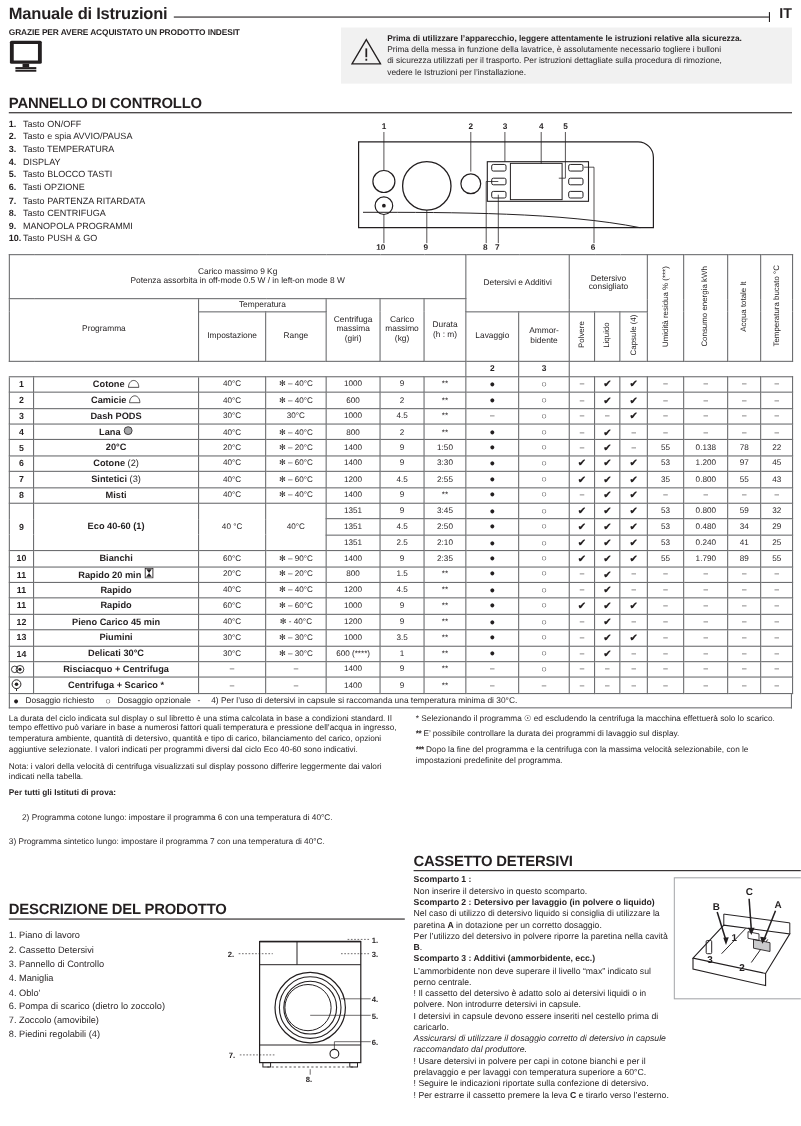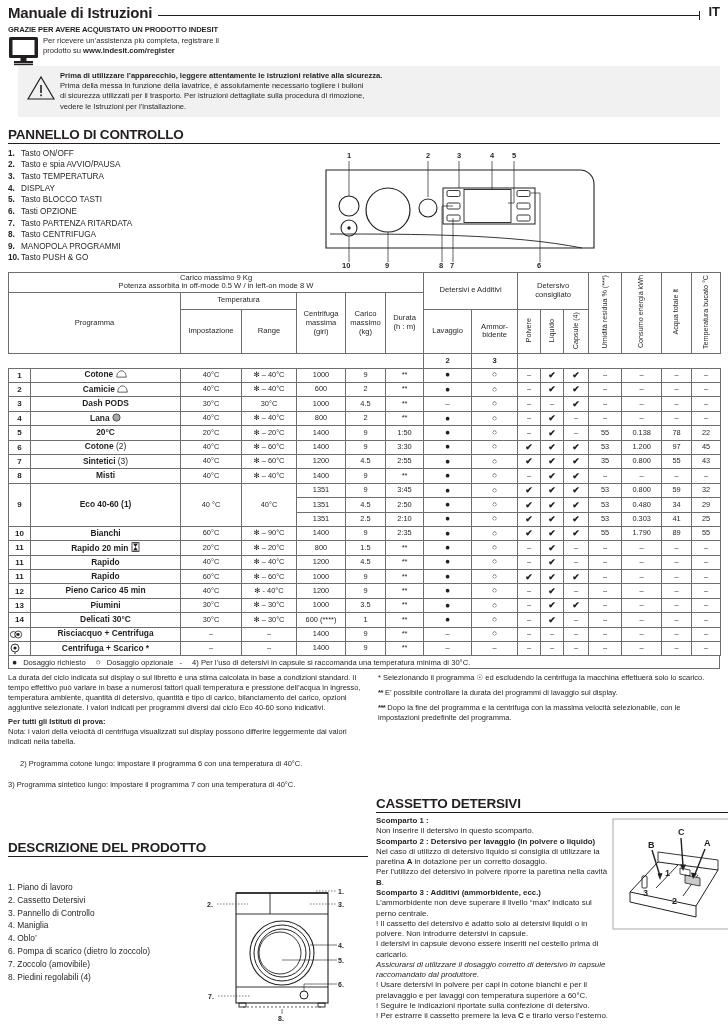--- a/index.html
+++ b/index.html
@@ -17,21 +17,21 @@
   
   .hdr { display: flex; align-items: flex-start; }
   .hdr-title {
     font-weight: bold; font-size: 15px;
     letter-spacing: -0.2px; white-space: nowrap; padding-right: 6px;
   }
   .hdr-rule { flex: 1; height: 1px; background: #231f20; margin-top: 11px; }
   .hdr-rule-tick { width:1px; height:9px; background:#231f20; margin-top:7px; }
   .hdr-lang { font-weight: bold; font-size: 13px; padding-left: 8px; }
 
-  .hdr-body { display: flex; margin-top: 4px; flex-direction: column; }
+  .hdr-body { display: flex; margin-top: 4px; }
   .promo { width: 292px; }
   .promo-title { font-weight: bold; font-size: 7.6px; letter-spacing:-0.1px; }
   .promo-row { display: flex; margin-top: 2px; }
   .monitor { width: 31px; height: 30px; flex: 0 0 31px; margin-right: 4px; }
   .promo-txt { font-size: 7.6px; line-height: 1.32; }
   .promo-txt b { font-weight: bold; }
 
   .warn {
     flex: 1; margin-left: 10px; background: #f1f1f1; display: flex;
     padding: 5px 6px 5px 4px; align-items: flex-start;
@@ -52,21 +52,21 @@
   .cp-list li { list-style: none; }
   .cp-list .n { font-weight: bold; display:inline-block; min-width: 13px; }
   .cp-img { flex: 1; padding-left: 4px; }
 
   
   table.prog { border-collapse: collapse; width: 712px; table-layout: fixed; font-size: 7.4px; }
   table.prog td, table.prog th {
     border: 0.8px solid #6d6e71; text-align: center; vertical-align: middle;
     padding: 0; line-height: 1.15;
   }
-  .topinfo { text-align: left; padding: 1px 3px !important; font-size: 7.6px; line-height:1.3; }
+  .topinfo { text-align: left; padding: 11px 3px !important; font-size: 7.6px; line-height:1.3; }
   .hcell { font-size: 7.6px; padding: 1px 1px !important; }
   .vert {
     writing-mode: vertical-rl; transform: rotate(180deg);
     white-space: nowrap; font-size: 7.2px; line-height: 1.15;
     margin: 0 auto; padding: 2px 0;
   }
   td.num { font-weight: bold; font-size: 8px; }
   td.pname { font-weight: bold; font-size: 8.4px; }
   td.pname .lite { font-weight: normal; }
   .row-h { height: 14.4px; }
@@ -86,21 +86,21 @@
   .notes-l { width: 370px; font-size: 7.5px; line-height: 1.3; padding-right: 8px; }
   .notes-r { flex: 1; font-size: 7.5px; line-height: 1.3; }
   .notes p { margin: 0 0 5px 0; }
   .notes b { font-weight: bold; }
   .ast { font-weight: bold; letter-spacing: -0.5px; }
 
   
   .bottom { display:flex; width: 712px; margin-top: 6px; }
   .bl { width: 370px; padding-right: 8px; }
   .br { flex: 1; }
-  .pd-wrap { display:flex; margin-top: 20px; }
+  .pd-wrap { display:flex; margin-top: 4px; }
   .pd-list { width: 190px; font-size: 8.4px; line-height: 1.52; }
   .pd-list li { list-style:none; }
   .pd-img { flex:1; }
 
   .cd-body { display:flex; margin-top: 3px; }
   .cd-txt { width: 232px; font-size: 7.9px; line-height: 1.3; }
   .cd-txt b { font-weight: bold; }
   .cd-txt i { font-style: italic; }
   .cd-img { flex:1; padding-left: 4px; padding-top: 2px; }
   svg { display:block; }
@@ -122,24 +122,20 @@
       <div class="promo-title">GRAZIE PER AVERE ACQUISTATO UN PRODOTTO INDESIT</div>
       <div class="promo-row">
         <div class="monitor">
           <svg width="31" height="30" viewBox="0 0 31 30">
             <rect x="1" y="1" width="29" height="21" rx="1.5" fill="#231f20"></rect>
             <rect x="4.5" y="4" width="22" height="15" fill="#ffffff"></rect>
             <rect x="12.5" y="22" width="6" height="3" fill="#231f20"></rect>
             <rect x="6" y="25" width="19" height="2" fill="#231f20"></rect>
             <rect x="6" y="27.6" width="19" height="1.6" fill="#231f20"></rect>
           </svg>
-        </div>
-        <div class="promo-txt">
-          <span>Per ricevere un’assistenza più completa, registrare il</span><br>
-          <span>prodotto su </span><b>www.indesit.com/register</b>
         </div>
       </div>
     </div>
 
     <div class="warn">
       <div class="warn-ico">
         <svg width="28" height="26" viewBox="0 0 28 26">
           <polygon points="14,2 27,24 1,24" fill="none" stroke="#231f20" stroke-width="1.2"></polygon>
           <rect x="13.2" y="10" width="1.6" height="8" fill="#231f20"></rect>
           <rect x="13.2" y="19.4" width="1.6" height="1.8" fill="#231f20"></rect>
@@ -494,21 +490,21 @@
         <tr class="row-h">
           <td>1351</td>
           <td>2.5</td>
           <td>2:10</td>
           <td><span class="dot">●</span></td>
           <td><span class="circ">○</span></td>
           <td><span class="chk">✔</span></td>
           <td><span class="chk">✔</span></td>
           <td><span class="chk">✔</span></td>
           <td>53</td>
-          <td>0.303</td>
+          <td>0.240</td>
           <td>41</td>
           <td>25</td>
         </tr>
         <tr class="row-h">
           <td class="num">10</td>
           <td class="pname">Bianchi </td>
           <td>60°C</td>
           <td>✻ – 90°C</td>
           <td>1400</td>
           <td>9</td>
@@ -690,22 +686,22 @@
     <span>Dosaggio richiesto</span>
     <span class="circ sp">○</span>
     <span>Dosaggio opzionale</span>
     <span>-</span>
     <span class="sp">4) Per l’uso di detersivi in capsule si raccomanda una temperatura minima di 30°C.</span>
   </div>
 
   <div class="notes">
     <div class="notes-l">
       <p>La durata del ciclo indicata sul display o sul libretto è una stima calcolata in base a condizioni standard. Il tempo effettivo può variare in base a numerosi fattori quali temperatura e pressione dell’acqua in ingresso, temperatura ambiente, quantità di detersivo, quantità e tipo di carico, bilanciamento del carico, opzioni aggiuntive selezionate. I valori indicati per programmi diversi dal ciclo Eco 40-60 sono indicativi.</p>
+      <p>Nota: i valori della velocità di centrifuga visualizzati sul display possono differire leggermente dai valori indicati nella tabella.</p>
       <p style="margin-bottom:0"><b>Per tutti gli Istituti di prova:</b></p>
-      <p>Nota: i valori della velocità di centrifuga visualizzati sul display possono differire leggermente dai valori indicati nella tabella.</p>
       <p style="margin:12px">2)  Programma cotone lungo: impostare il programma 6 con una temperatura di 40°C.</p>
       <p style="margin:0">3)  Programma sintetico lungo: impostare il programma 7 con una temperatura di 40°C.</p>
     </div>
     <div class="notes-r">
       <p>
         <span>* Selezionando il programma </span><span>☉</span><span> ed escludendo la centrifuga la macchina effettuerà solo lo scarico.</span>
       </p>
       <p><span class="ast">**</span><span> E’ possibile controllare la durata dei programmi di lavaggio sul display.</span></p>
       <p><span class="ast">***</span><span> Dopo la fine del programma e la centrifuga con la massima velocità selezionabile, con le impostazioni predefinite del programma.</span></p>
     </div>

